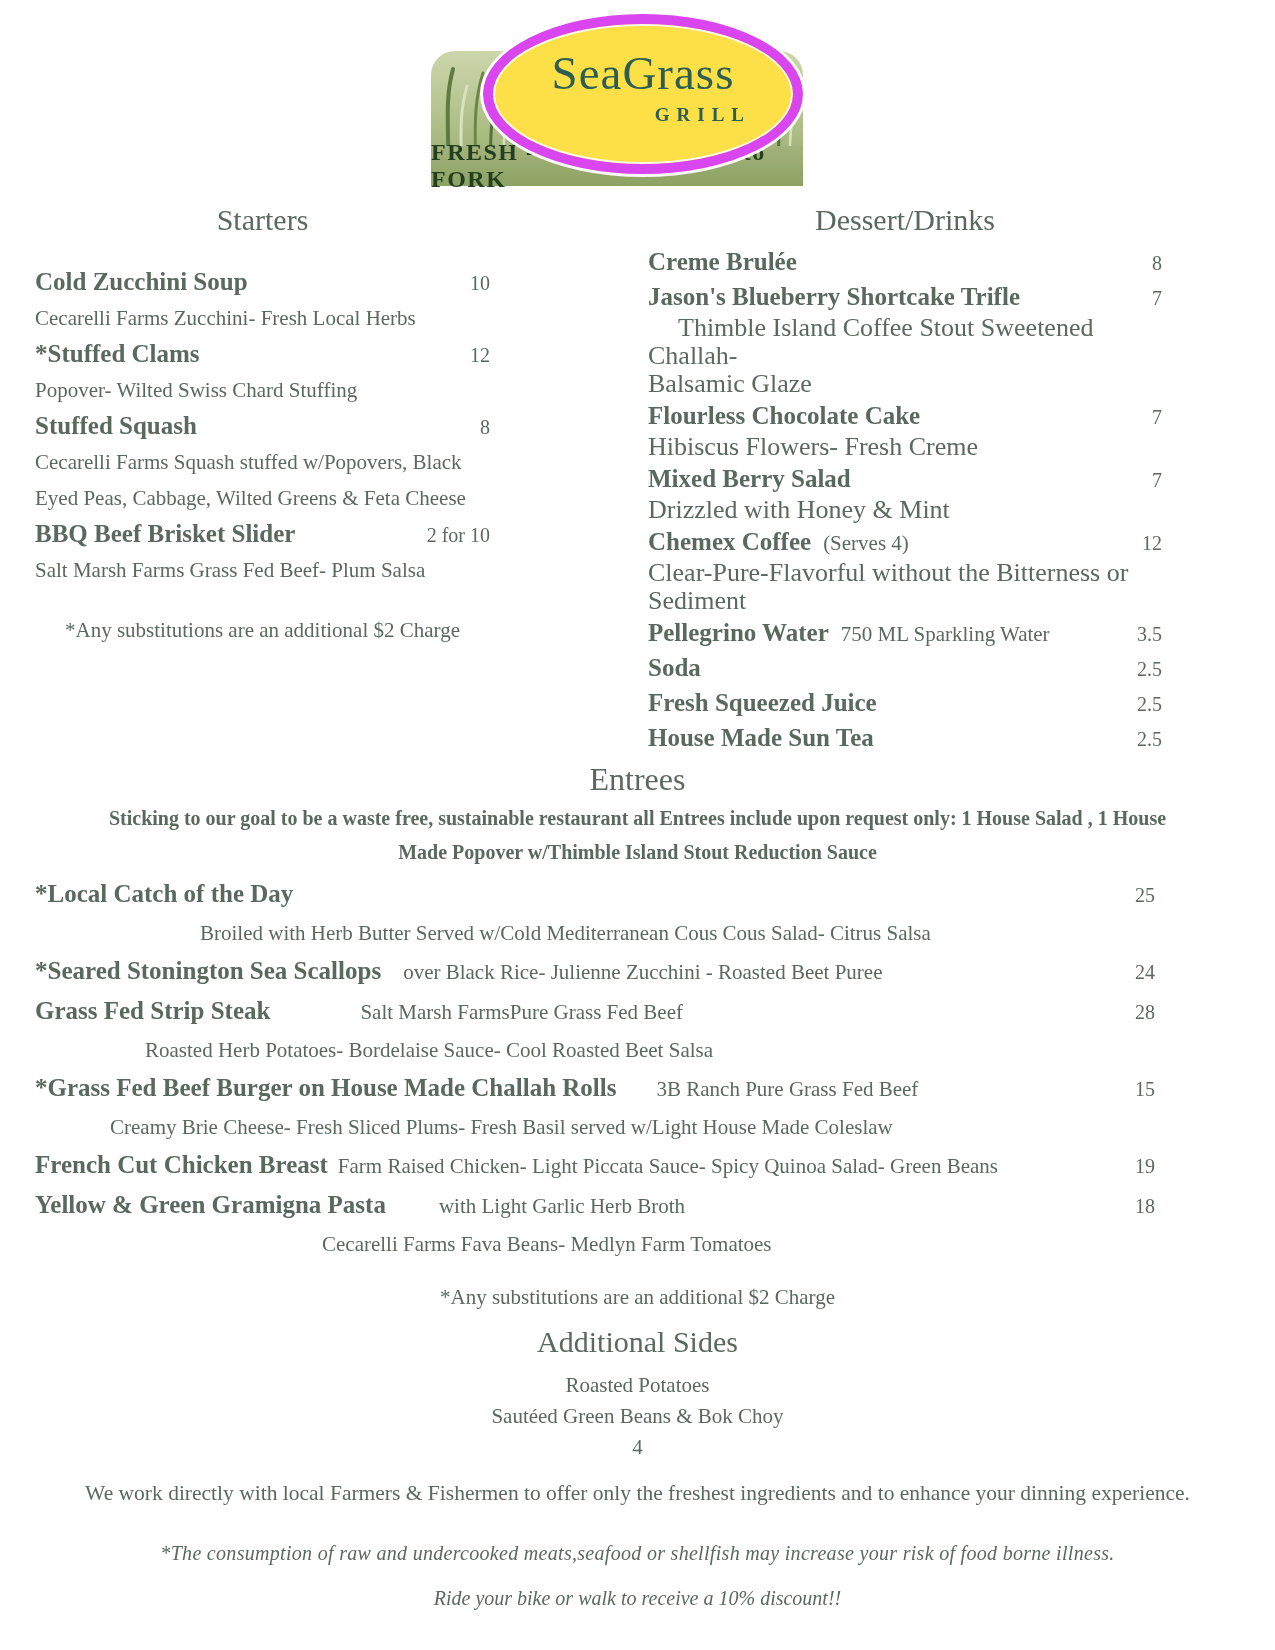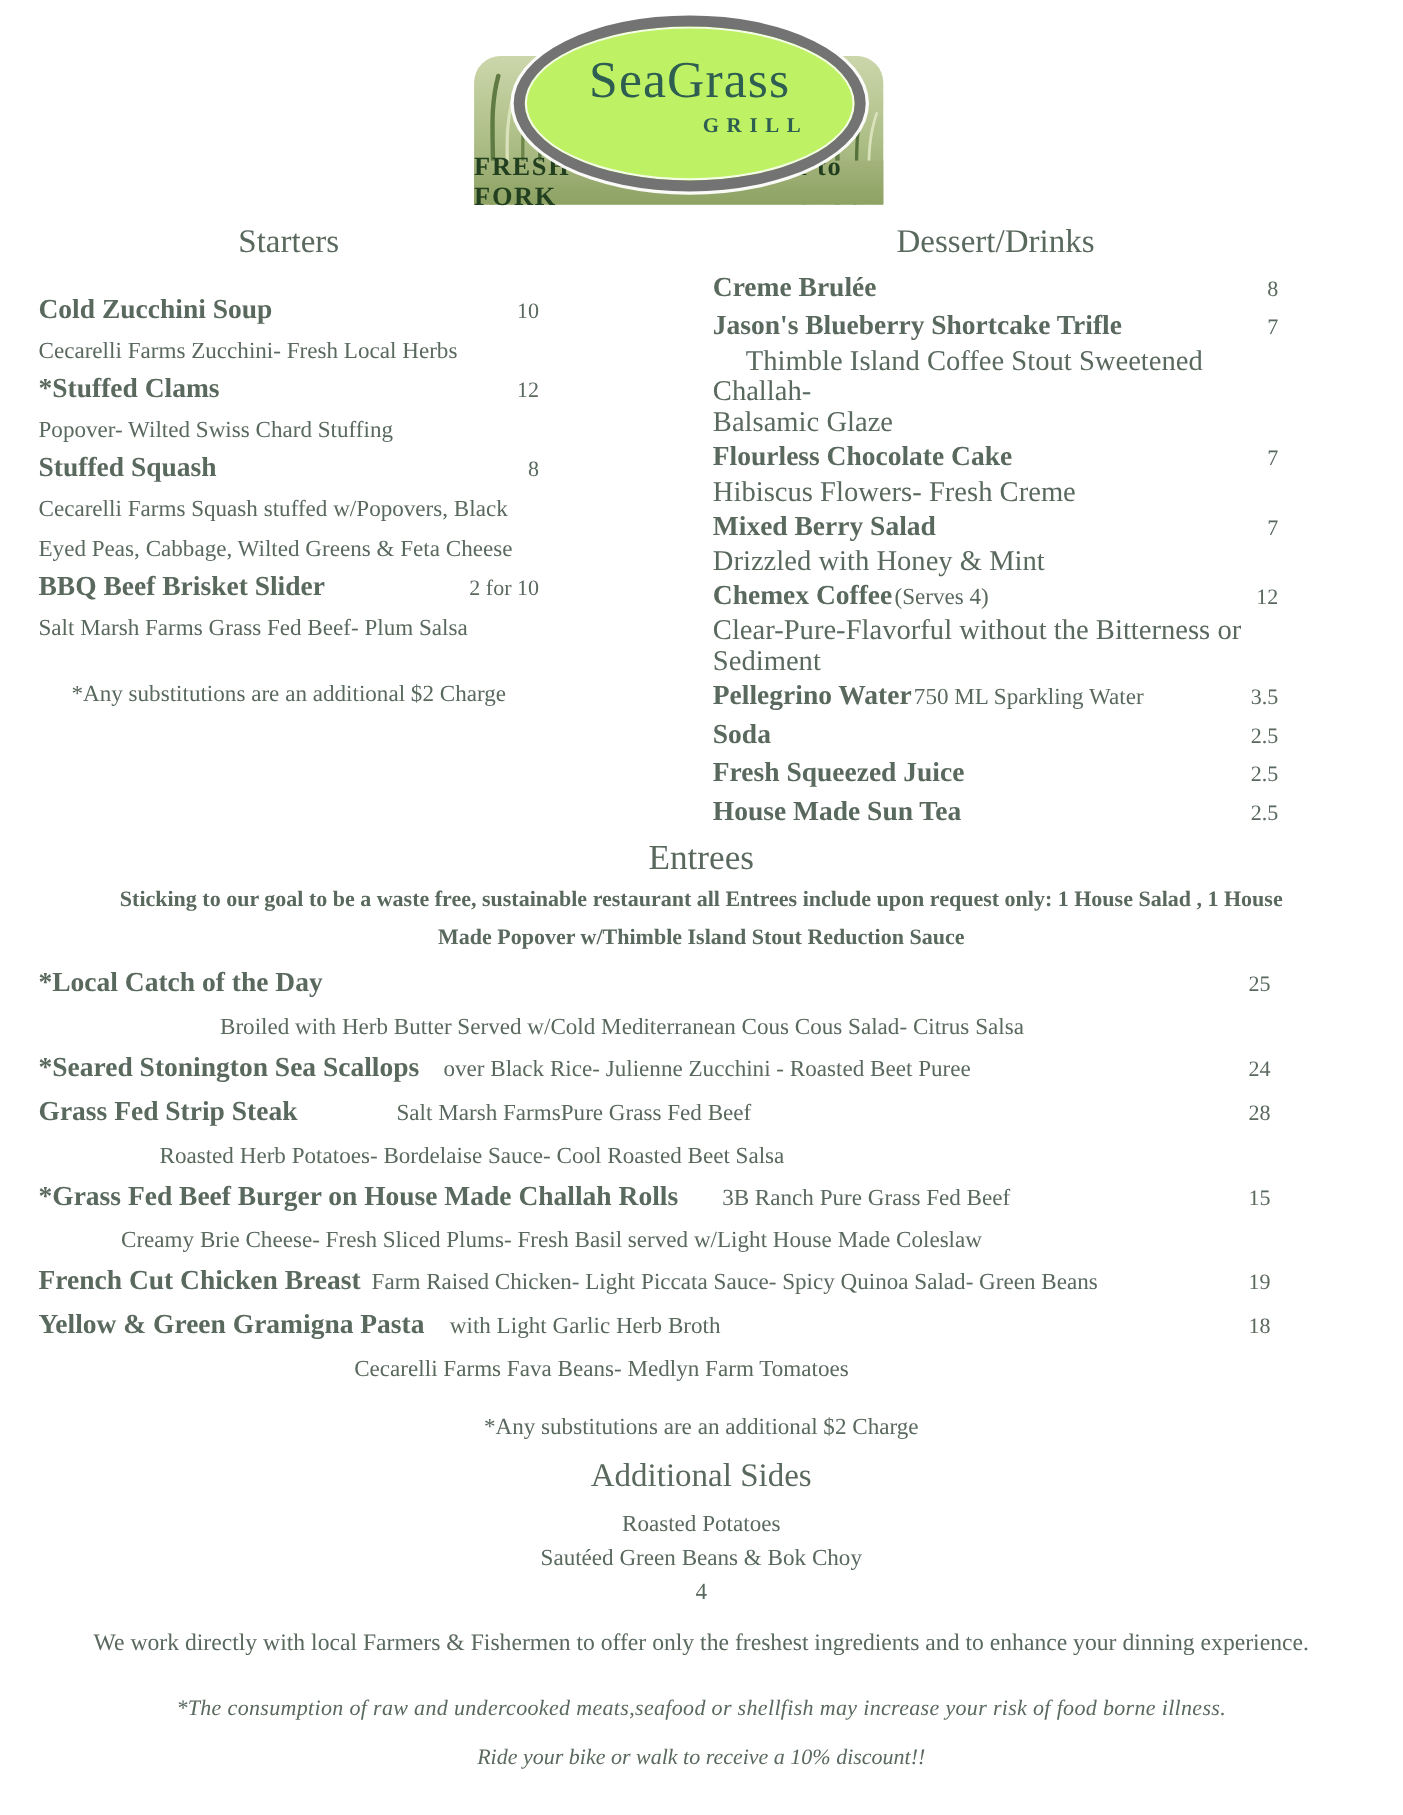--- a/index.html
+++ b/index.html
@@ -10,40 +10,40 @@
   
   .logo-wrap{position:relative;width:372px;height:172px;margin:14px 0 0 431px;}
   .grass-bg{position:absolute;left:0;top:37px;right:0;bottom:0;
             border-radius:24px 24px 0 0;
             background:linear-gradient(180deg,#ccd6ab 0%,#aebf88 55%,#93a86c 100%);}
   .grass-bg svg{position:absolute;left:0;top:0;}
   .logo-band{position:absolute;left:0;right:0;bottom:0;height:40px;
              background:linear-gradient(180deg,#a3b37b,#8da263);
              display:flex;align-items:center;justify-content:center;}
   .logo-band-text{font-size:24px;font-weight:bold;letter-spacing:1.5px;color:#22401f;}
-  .logo-oval{position:absolute;left:36px;top:0;width:300px;height:140px;border-radius:50%;
-             background:#bef264;border:10px solid #737373;
+  .logo-oval{position:absolute;left:52px;top:0;width:300px;height:140px;border-radius:50%;
+             background:#fde047;border:10px solid #d946ef;
              box-shadow:0 0 0 3px rgba(255,255,255,.95), inset 0 0 0 2px rgba(255,255,255,.85);}
   .logo-name{position:absolute;left:0;top:22px;width:100%;text-align:center;
              font-size:47px;color:#2e5e52;letter-spacing:1px;}
   .logo-grill{position:absolute;top:80px;right:42px;font-size:19px;font-weight:bold;
               letter-spacing:7px;color:#2e5e52;margin-left:34px;}
 
   
   .cols{display:flex;margin-top:14px;}
   .col-left{width:455px;margin-left:35px;}
   .col-right{width:514px;margin-left:158px;}
   .col-title{font-size:30px;line-height:40px;text-align:center;}
   .col-left .col-title{margin-bottom:24px;}
   .col-right .col-title{margin-bottom:4px;}
   .item-row{display:flex;justify-content:space-between;align-items:baseline;}
   .item-name{font-weight:bold;font-size:25px;line-height:36px;}
   .item-price{font-size:20px;}
   .item-desc{font-size:21px;line-height:36px;white-space:pre-line;}
-  .sub-inline{font-weight:normal;font-size:21px;margin-left:2px;}
+  .sub-inline{font-weight:normal;font-size:21px;margin-left:12px;}
   .d .item-name{line-height:35px;}
   .d .item-desc{font-size:26px;line-height:28px;}
   .desc-indent{text-indent:30px;}
   .starters-note{text-align:center;font-size:21px;margin-top:30px;}
 
   
   .entrees-title{text-align:center;font-size:32px;line-height:40px;margin-top:4px;}
   .entrees-intro{margin:2px 20px 0 20px;text-align:center;font-weight:bold;
                  font-size:20px;line-height:34px;white-space:pre-line;}
   .entrees{margin:6px 35px 0 35px;padding-right:85px;}
@@ -211,21 +211,21 @@
         <span class="e-price">15</span>
       </div>
       <div class="e-desc" style="padding-left:75px">Creamy Brie Cheese- Fresh Sliced Plums- Fresh Basil served w/Light House Made Coleslaw</div>
 
       <div class="e-row">
         <span class="e-left"><span class="e-name">French Cut Chicken Breast</span><span class="e-inline" style="margin-left:10px">Farm Raised Chicken- Light Piccata Sauce- Spicy Quinoa Salad- Green Beans</span></span>
         <span class="e-price">19</span>
       </div>
 
       <div class="e-row">
-        <span class="e-left"><span class="e-name">Yellow &amp; Green Gramigna Pasta</span><span class="e-inline" style="margin-left:23px">with Light Garlic Herb Broth</span></span>
+        <span class="e-left"><span class="e-name">Yellow &amp; Green Gramigna Pasta</span><span class="e-inline" style="margin-left:53px">with Light Garlic Herb Broth</span></span>
         <span class="e-price">18</span>
       </div>
       <div class="e-desc" style="padding-left:287px">Cecarelli Farms Fava Beans- Medlyn Farm Tomatoes</div>
     </div>
 
     <div class="entrees-note">*Any substitutions are an additional $2 Charge</div>
   </div>
 
   <div>
     <div class="sides-title">Additional Sides</div>

